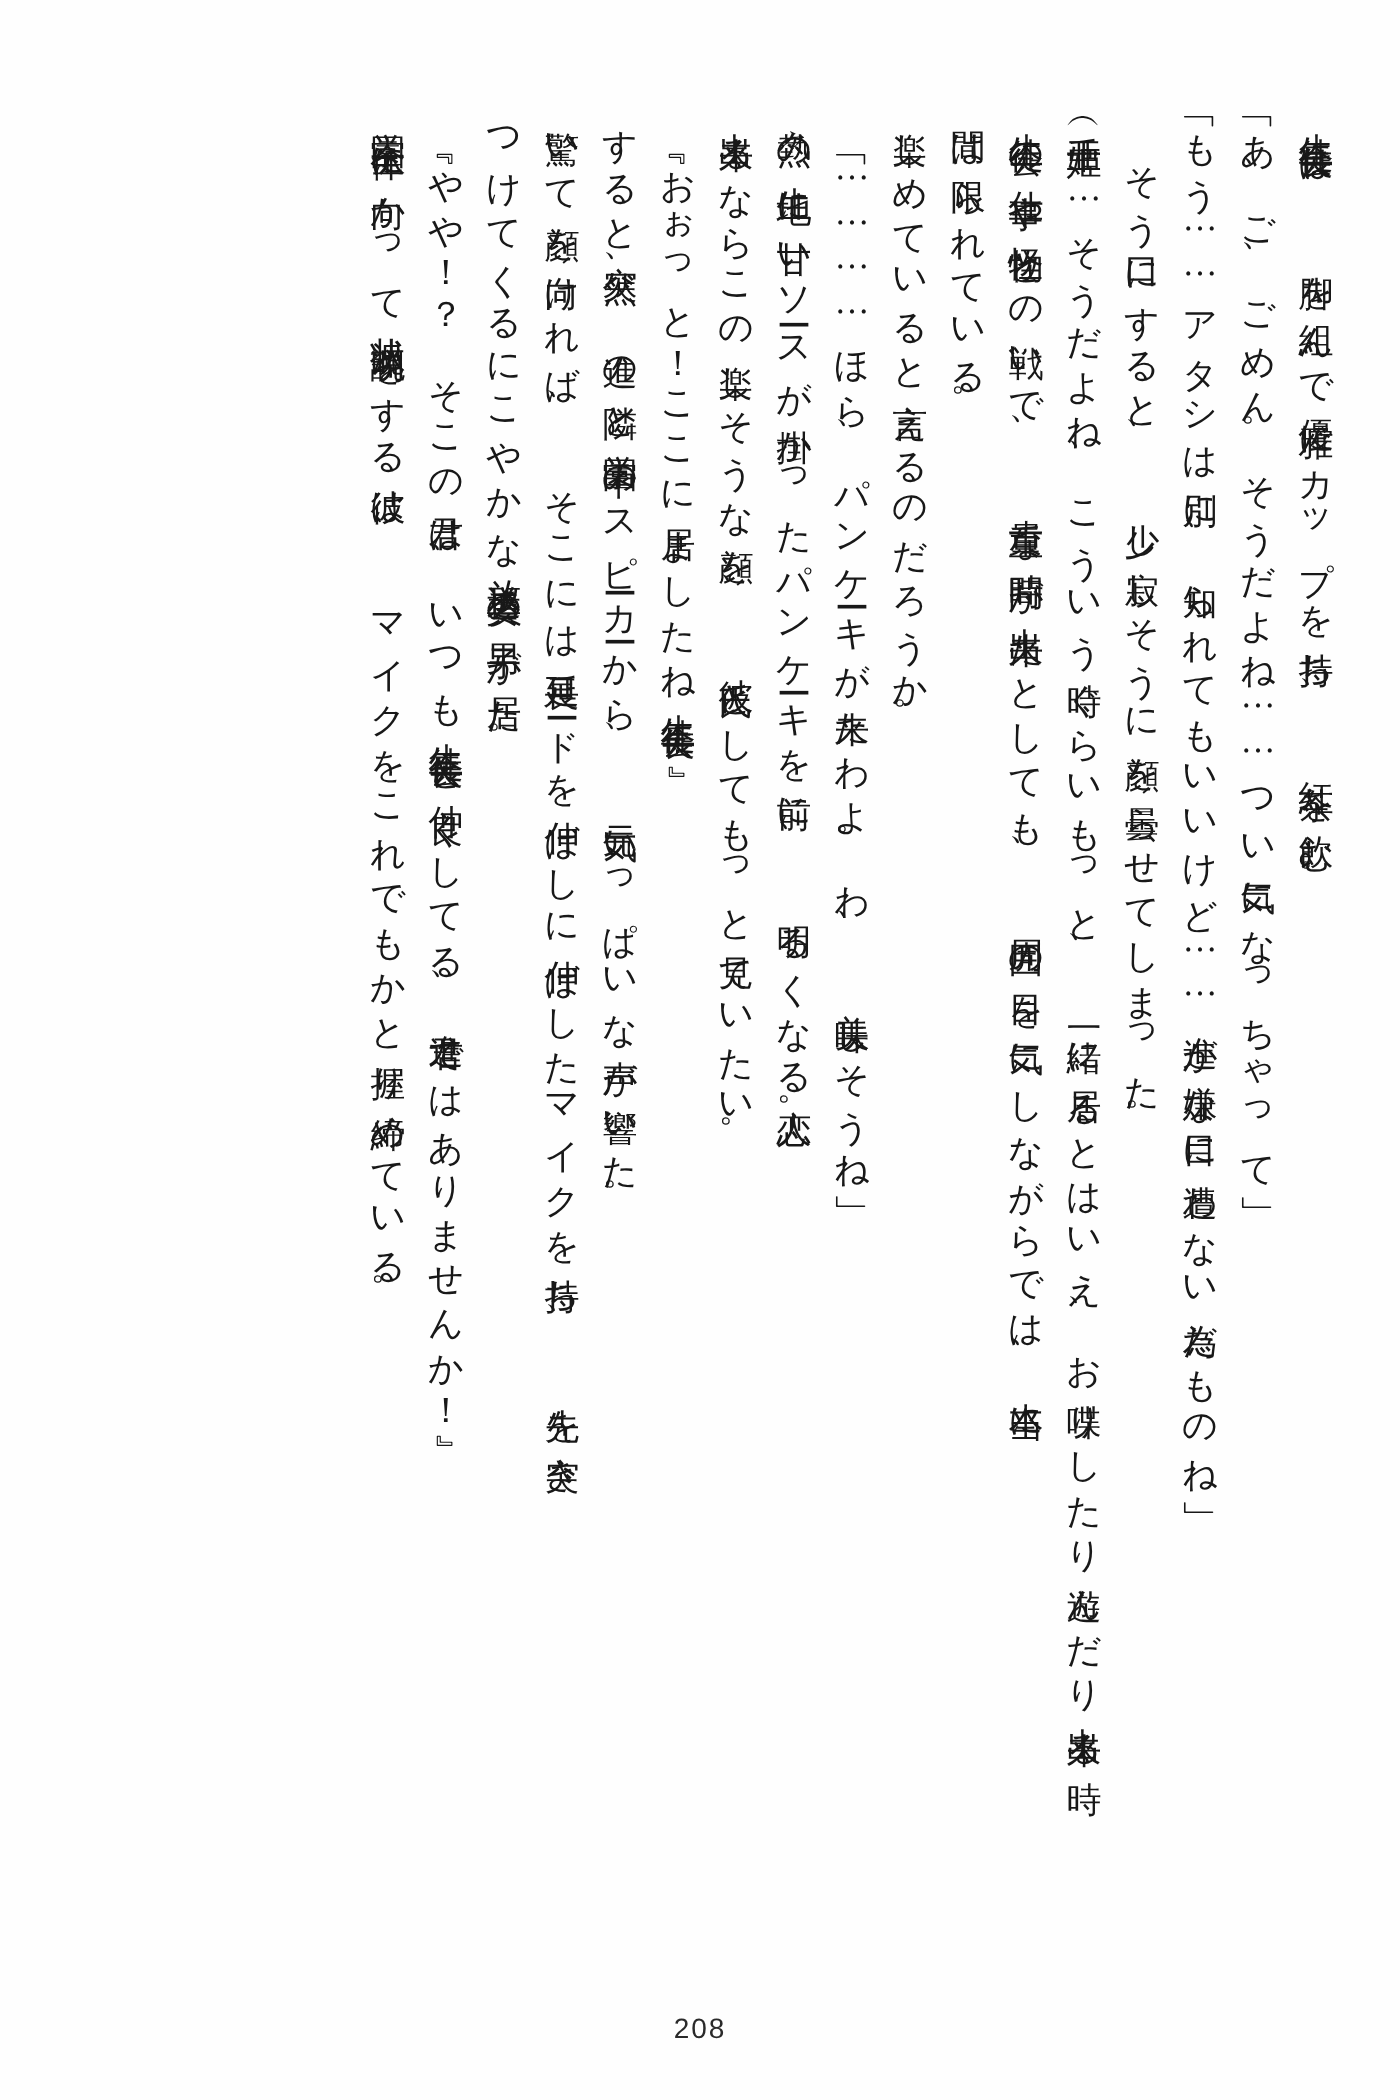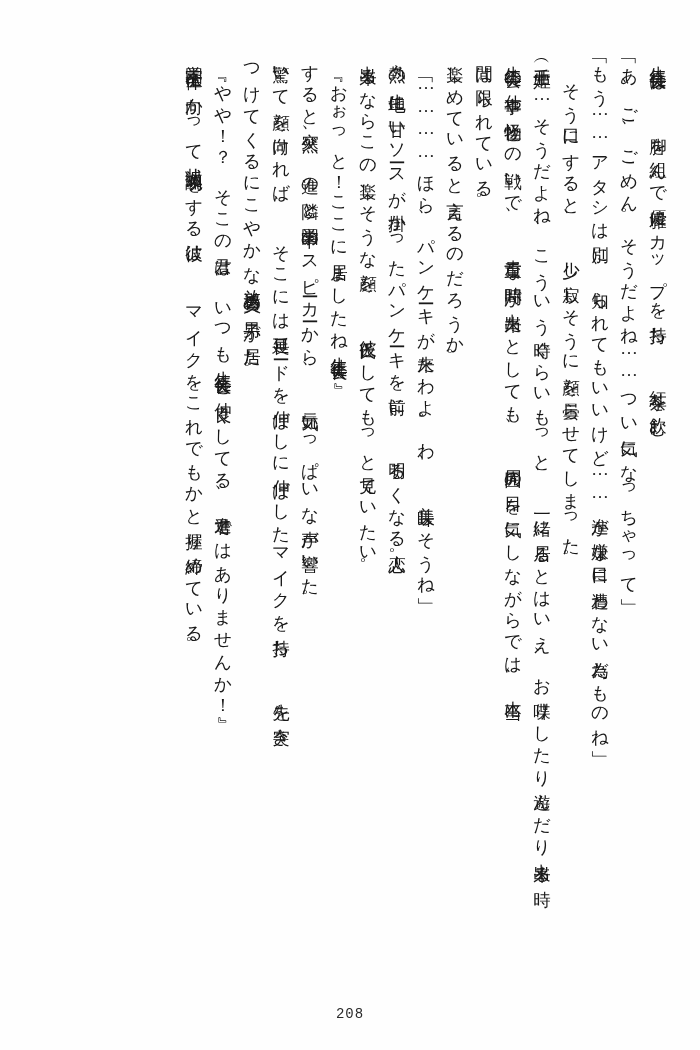--- a/index.html
+++ b/index.html
@@ -50,21 +50,21 @@
   .vline.indent {
     padding-top: 19px;
     height: 893px;
   }
   .page-number {
     position: absolute;
     bottom: 28px;
     left: 0;
     width: 100%;
     text-align: center;
-    font-family: Liberation Mono, monospace;
+    font-family: Liberation Sans, sans-serif;
     font-size: 14px;
     color: #2a2a2a;
     letter-spacing: 1px;
   }
 </style>
 </head>
 <body>
 
 <div class="page">
   <div class="text-block" id="text-block">

